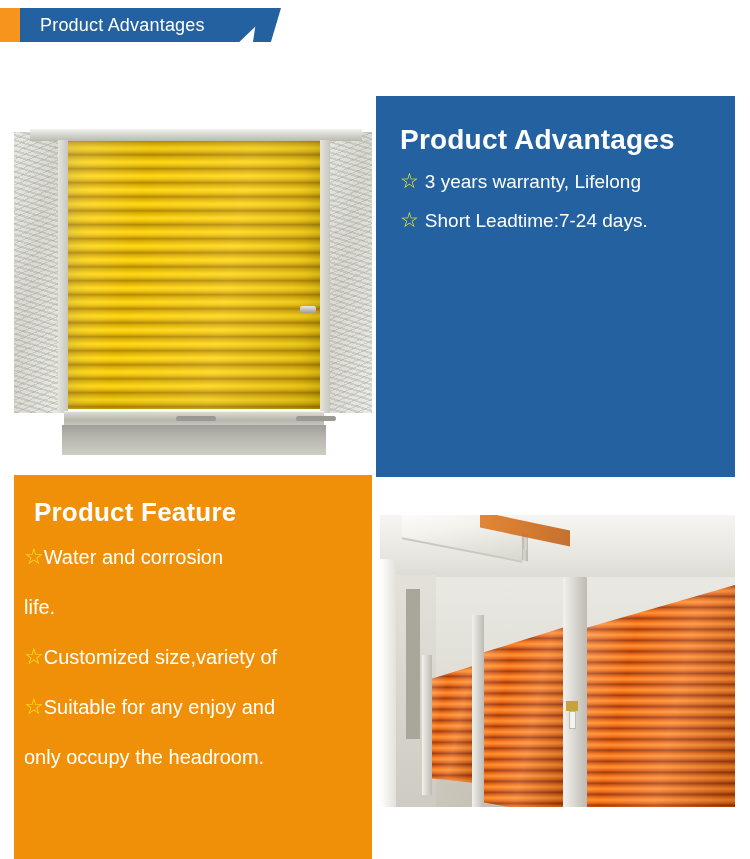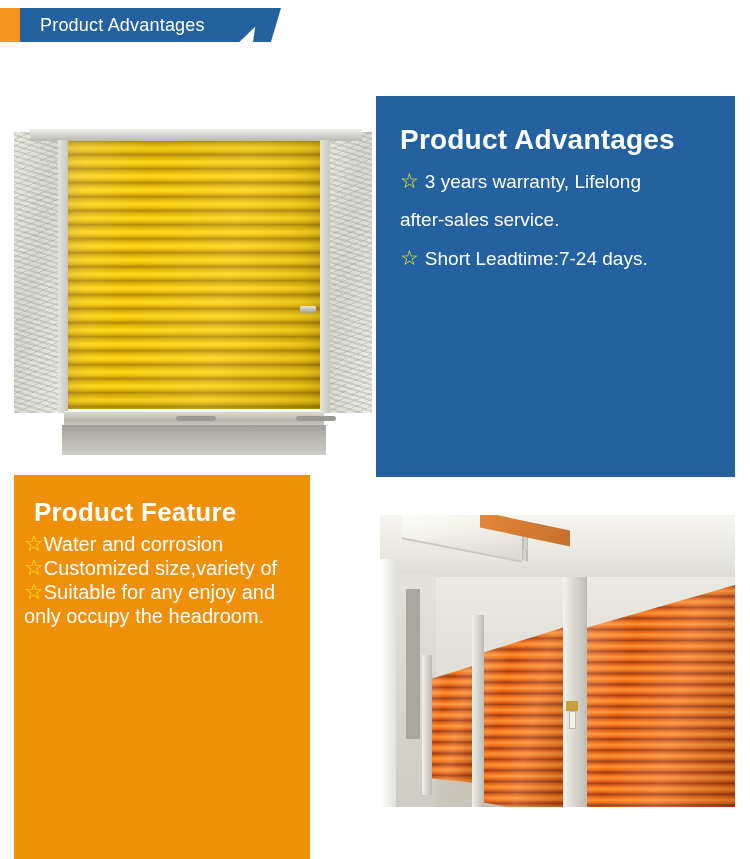--- a/index.html
+++ b/index.html
@@ -104,29 +104,29 @@
     margin:0 0 6px 0; letter-spacing:.2px;
   }
   .blue-line{
     color:#ffffff; font-size:19px; line-height:38px; white-space:nowrap;
   }
   .star{ color:#ffe81a; font-size:21px; }
   .blue-line .star{ margin-right:6px; }
 
   
   .panel-orange{
-    left:14px; top:475px; width:296px; height:384px;
+    left:14px; top:475px; width:358px; height:384px;
     background:#ef9008; padding:22px 18px 0 10px;
   }
   .panel-orange h2{
     color:#ffffff; font-size:26px; font-weight:bold;
     margin:0 0 4px 10px; letter-spacing:.2px;
   }
   .orange-line{
-    color:#ffffff; font-size:20px; line-height:24px; white-space:nowrap;
+    color:#ffffff; font-size:20px; line-height:50px; white-space:nowrap;
   }
   .orange-line .star{ font-size:22px; }
 
   
   .photo-orange{ left:380px; top:515px; width:355px; height:292px; background:#cfcec8; }
   .po-ceiling{
     position:absolute; left:0; top:0; width:100%; height:62px;
     background:linear-gradient(180deg,#f6f5f1 0%, #e6e5df 70%, #dcdbd4 100%);
   }
   .po-lamp{
@@ -220,34 +220,34 @@
   <div class="py-latch b"></div>
   <div class="py-floor"></div>
 </div>
 
 <div class="panel panel-blue">
   <h2>Product Advantages</h2>
 
   <div class="blue-line">
     <span class="star">☆</span><span>3 years warranty, Lifelong</span>
   </div>
-  <div class="blue-line">after-sales service.</div>
 
 
   <div class="blue-line">
     <span class="star">☆</span><span>Short Leadtime:7-24 days.</span>
   </div>
 </div>
 
 <div class="panel panel-orange">
   <h2>Product Feature</h2>
 
   <div class="orange-line">
     <span class="star">☆</span><span>Water and corrosion</span>
   </div>
+  <div class="orange-line">life.</div>
 
   <div class="orange-line">
     <span class="star">☆</span><span>Customized size,variety of</span>
   </div>
 
   <div class="orange-line">
     <span class="star">☆</span><span>Suitable for any enjoy and</span>
   </div>
   <div class="orange-line">only occupy the headroom.</div>
 </div>

